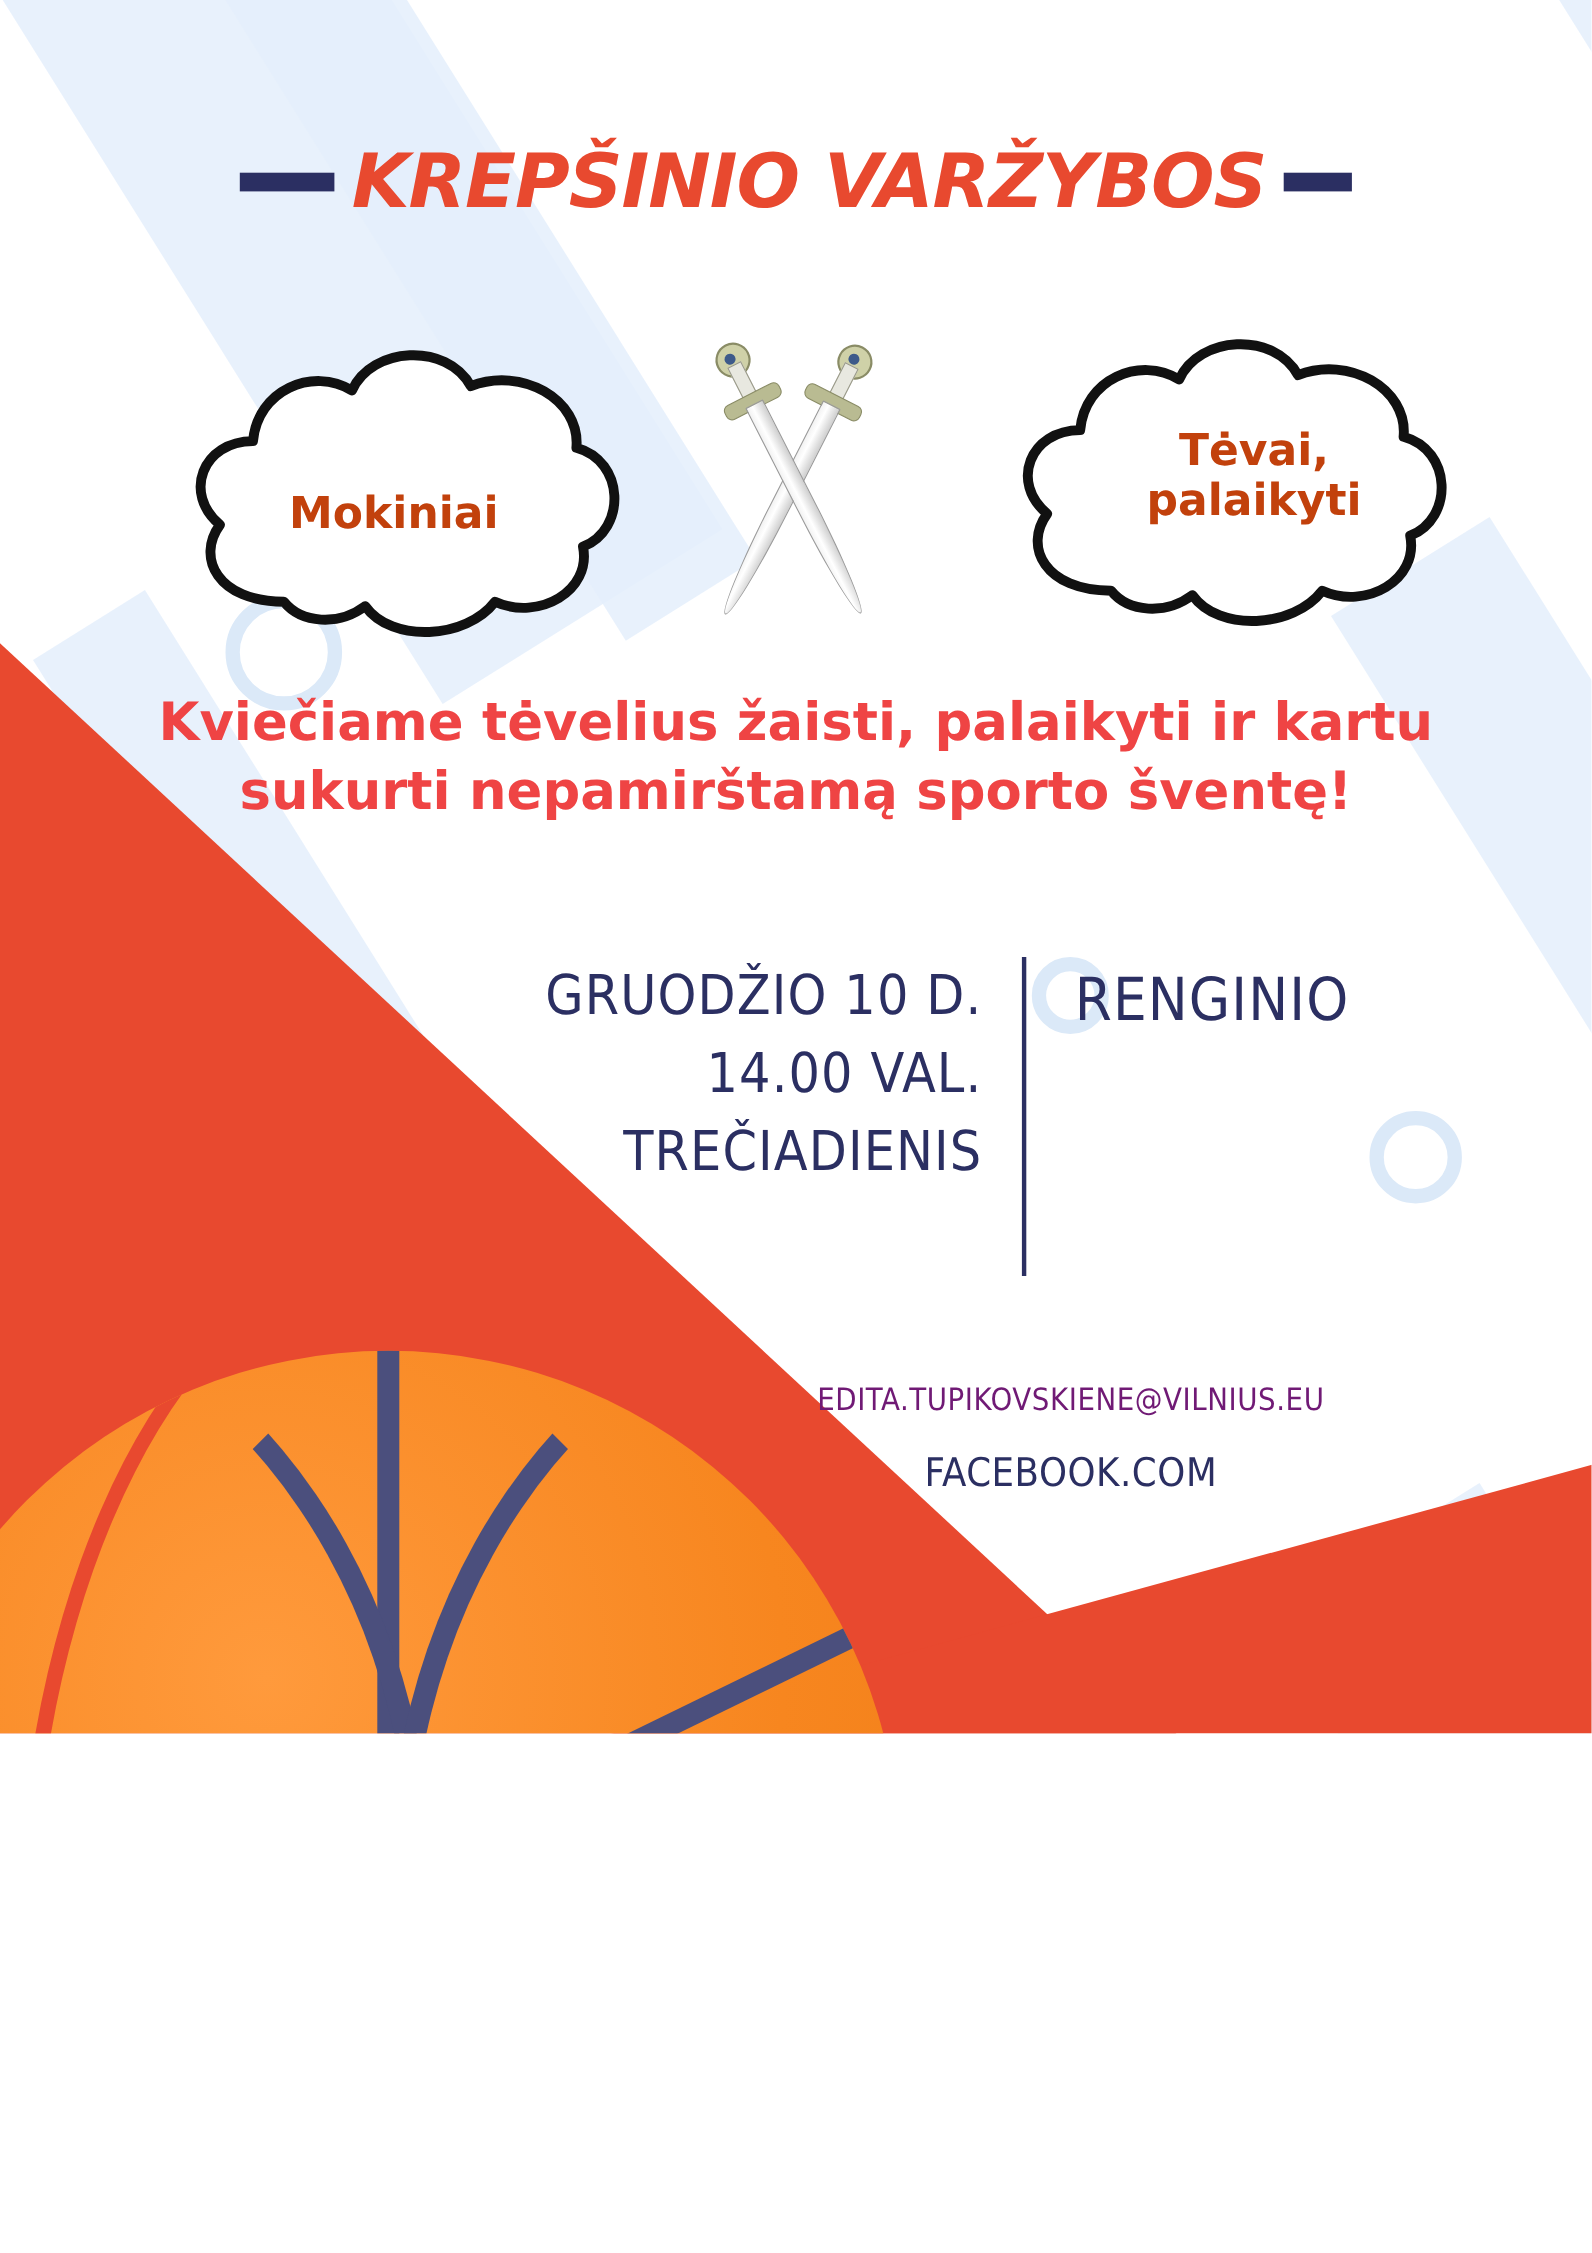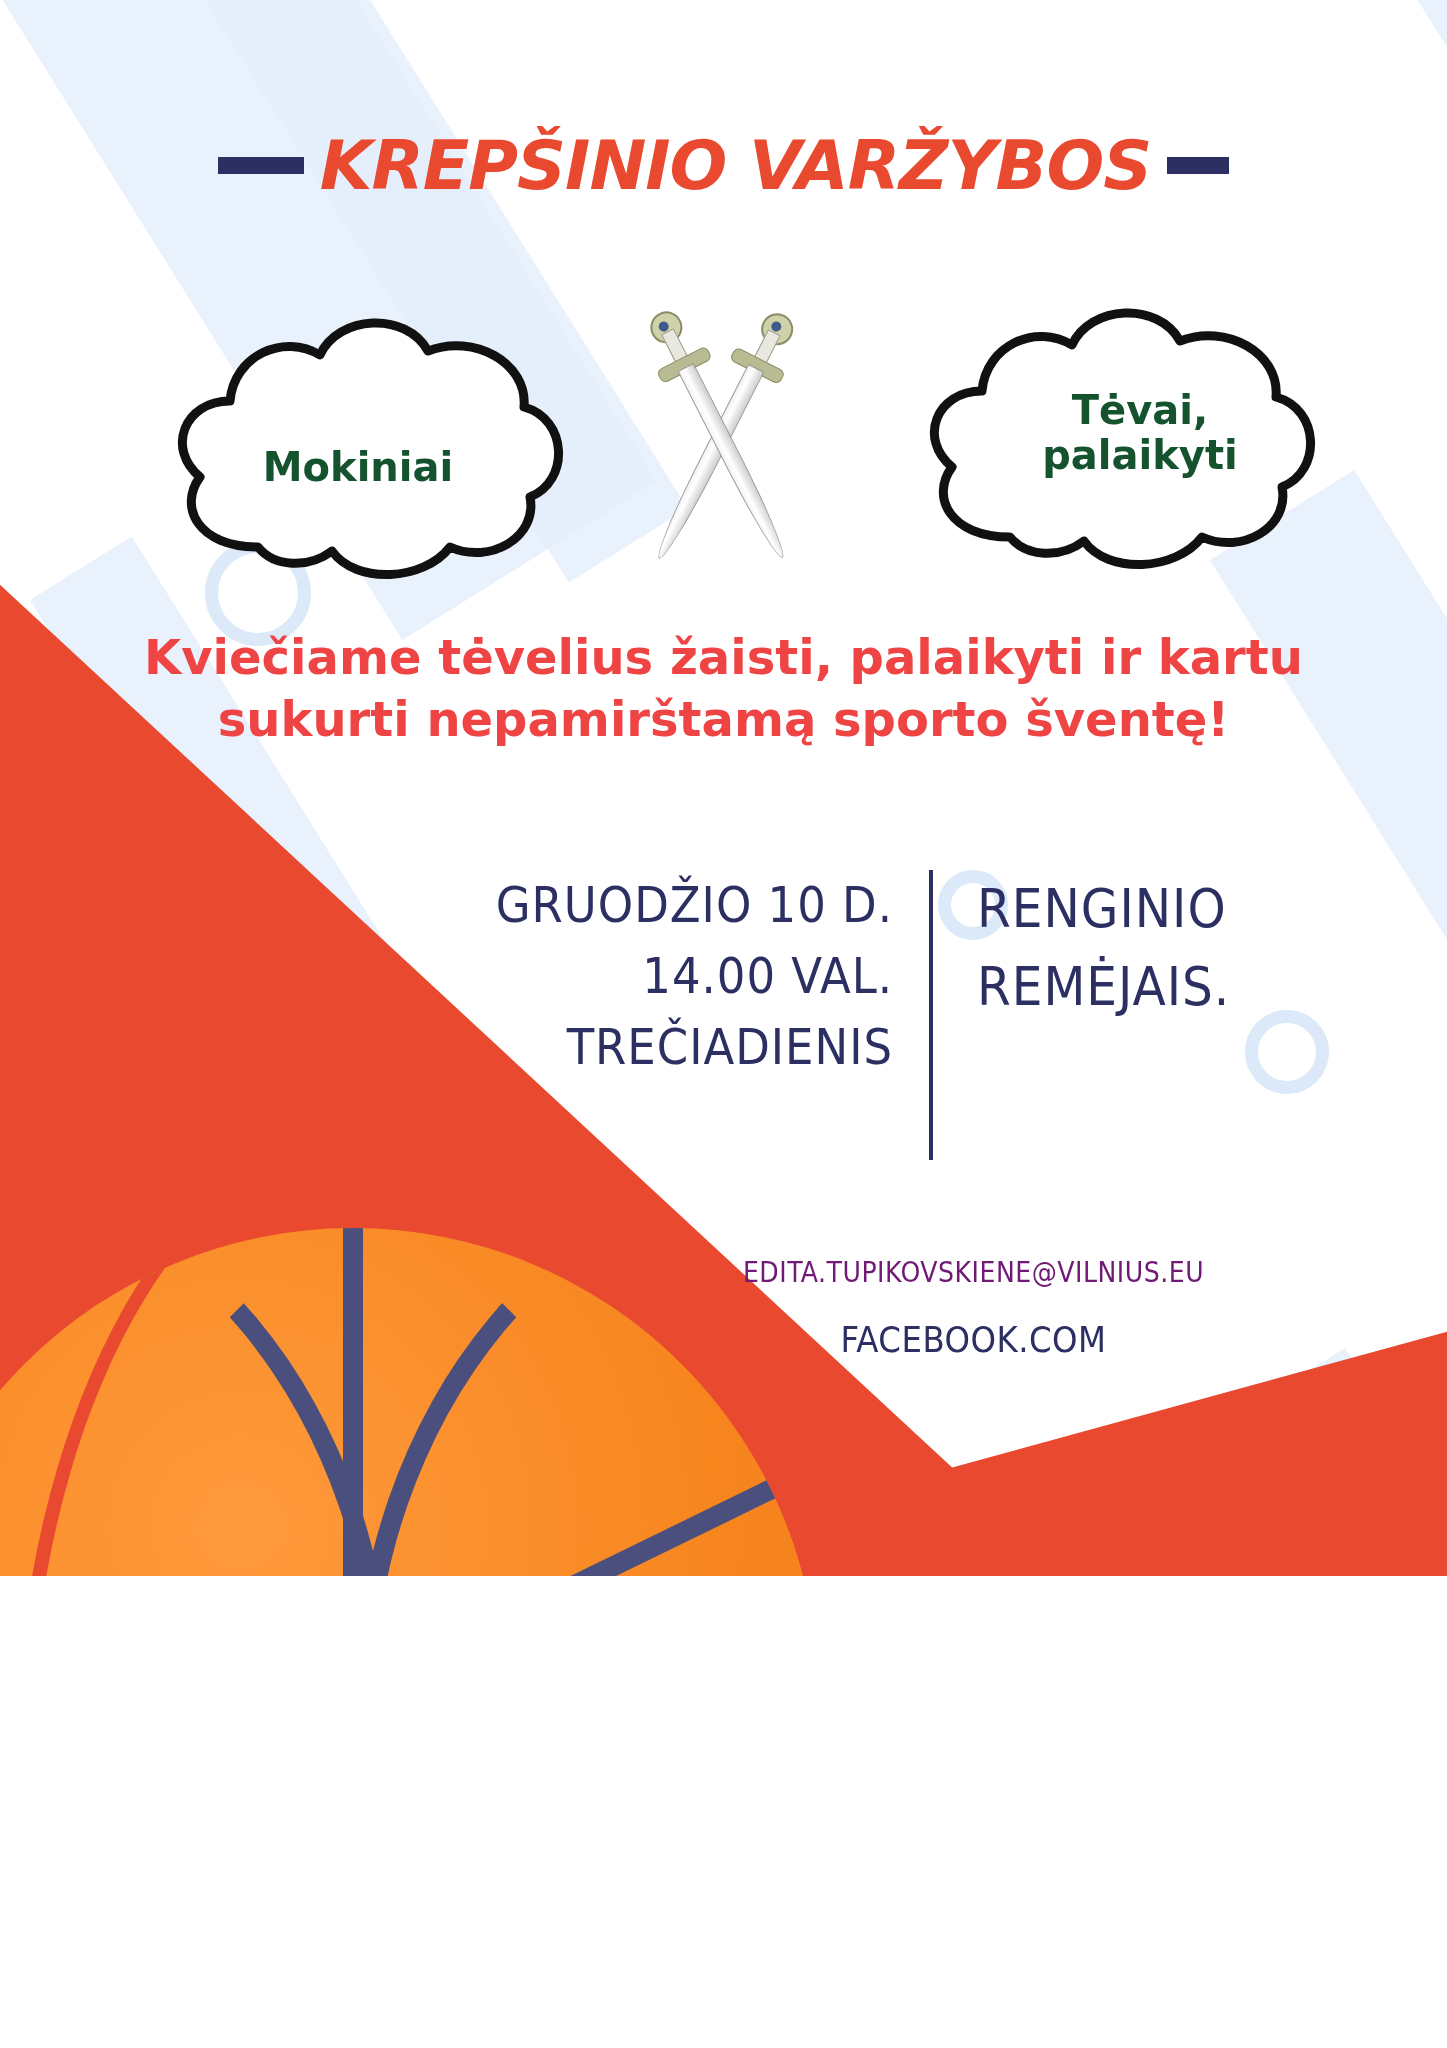--- a/index.html
+++ b/index.html
@@ -205,21 +205,21 @@
     align-items: center;
     justify-content: center;
     text-align: center;
   }
   .cloud svg { position: absolute; inset: 0; }
   .cloud-text {
     position: relative;
     font-family: "DejaVu Sans", sans-serif;
     font-weight: bold;
     font-size: 40px;
-    color: #14532d;
+    color: #c2410c;
     line-height: 1.12;
     z-index: 2;
   }
   .cloud-left  { left: 138px; top: 10px; width: 460px; height: 300px; }
   .cloud-right { left: 890px; top: 0px;  width: 460px; height: 300px; }
   .cloud-left .cloud-text  { transform: translate(-10px, 20px); }
   .cloud-right .cloud-text { transform: translate(20px, -4px); }
 
   .swords {
     position: absolute;
@@ -464,21 +464,20 @@
 
     <div class="info">
       <div class="info-left">
         <div>GRUODŽIO 10 D.</div>
         <div>14.00 VAL.</div>
         <div>TREČIADIENIS</div>
       </div>
       <div class="info-divider"></div>
       <div class="info-right">
         <div>RENGINIO</div>
-        <div>REMĖJAIS.</div>
       </div>
     </div>
 
     <div class="registration">
       <div class="reg-email">EDITA.TUPIKOVSKIENE@VILNIUS.EU</div>
       <div class="reg-fb">FACEBOOK.COM</div>
     </div>
 
   </div>
 </div>

